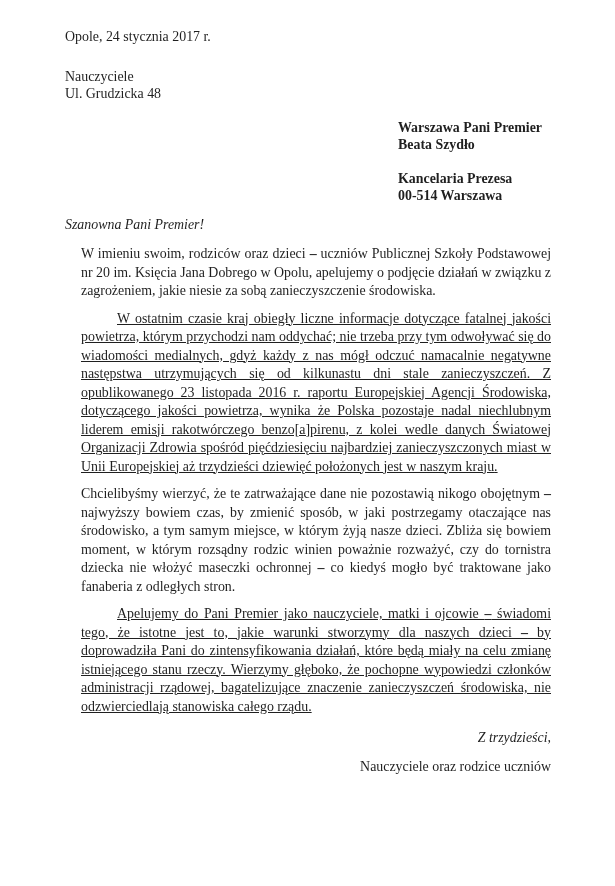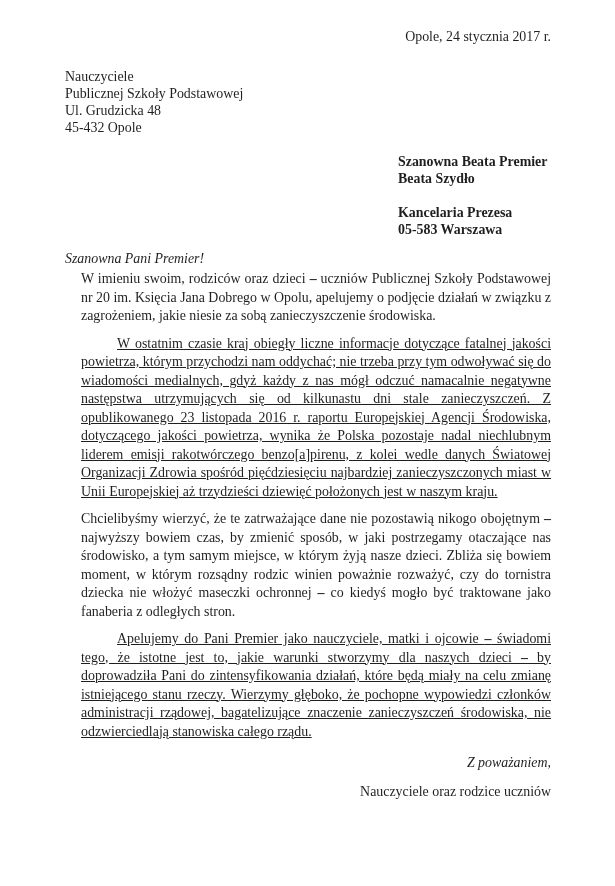--- a/index.html
+++ b/index.html
@@ -19,40 +19,39 @@
     height: 886px;
     background: var(--page-bg, #ffffff);
     color: var(--text-color, #1f1f1f);
     font-family: "Liberation Serif", "DejaVu Serif", serif;
     font-size: 13.9px;
     line-height: 18.5px;
     box-sizing: border-box;
     padding: 28px 64px 0 65px;
   }
   .date-line {
-    text-align: right;
     margin-bottom: 21px;
     white-space: nowrap;
   }
   .sender-block {
     line-height: 17px;
     margin-bottom: 17px;
   }
   .recipient-block {
     margin-left: 333px;
     font-weight: bold;
     line-height: 17px;
   }
   .recipient-gap {
     height: 17px;
   }
   .salutation {
     font-style: italic;
     margin-top: 12px;
-    margin-bottom: 2px;
+    margin-bottom: 11px;
   }
   .body-text p {
     margin: 0 0 9px 16px;
     text-align: justify;
   }
   .body-text p.ind {
     text-indent: 36px;
     text-decoration: underline;
   }
   .run-bold { font-weight: bold; }
@@ -70,42 +69,40 @@
 </style>
 </head>
 <body>
 
 <div class="page">
 
   <div class="date-line">Opole, 24 stycznia 2017 r.</div>
 
   <div class="sender-block">
     <div>Nauczyciele</div>
-    <div>Publicznej Szkoły Podstawowej</div>
     <div>Ul. Grudzicka 48</div>
-    <div>45-432 Opole</div>
   </div>
 
   <div class="recipient-block">
-    <div>Szanowna Beata Premier</div>
+    <div>Warszawa Pani Premier</div>
     <div>Beata Szydło</div>
     <div class="recipient-gap"></div>
     <div>Kancelaria Prezesa</div>
-    <div>05-583 Warszawa</div>
+    <div>00-514 Warszawa</div>
   </div>
 
   <div class="salutation">Szanowna Pani Premier!</div>
 
   <div class="body-text">
     <p><span>W imieniu swoim, rodziców oraz dzieci </span><span class="run-bold">–</span><span> uczniów Publicznej Szkoły Podstawowej nr 20 im. Księcia Jana Dobrego w Opolu, apelujemy o podjęcie działań w związku z zagrożeniem, jakie niesie za sobą zanieczyszczenie środowiska.</span></p>
     <p class="ind"><span>W ostatnim czasie kraj obiegły liczne informacje dotyczące fatalnej jakości powietrza, którym przychodzi nam oddychać; nie trzeba przy tym odwoływać się do wiadomości medialnych, gdyż każdy z nas mógł odczuć namacalnie negatywne następstwa utrzymujących się od kilkunastu dni stale zanieczyszczeń. Z opublikowanego 23 listopada 2016 r. raportu Europejskiej Agencji Środowiska, dotyczącego jakości powietrza, wynika że Polska pozostaje nadal niechlubnym liderem emisji rakotwórczego benzo[a]pirenu, </span><span class="run-underline">z kolei wedle danych Światowej Organizacji Zdrowia spośród pięćdziesięciu najbardziej zanieczyszczonych miast w Unii Europejskiej aż trzydzieści dziewięć położonych jest w naszym kraju</span><span>.</span></p>
     <p><span>Chcielibyśmy wierzyć, że te zatrważające dane nie pozostawią nikogo obojętnym </span><span class="run-bold">–</span><span> najwyższy bowiem czas, by zmienić sposób, w jaki postrzegamy otaczające nas środowisko, a tym samym miejsce, w którym żyją nasze dzieci. Zbliża się bowiem moment, w którym rozsądny rodzic winien poważnie rozważyć, czy do tornistra dziecka nie włożyć maseczki ochronnej </span><span class="run-bold">–</span><span> co kiedyś mogło być traktowane jako fanaberia z odległych stron.</span></p>
     <p class="ind"><span>Apelujemy do Pani Premier jako nauczyciele, matki i ojcowie </span><span class="run-bold">–</span><span> świadomi tego, że istotne jest to, jakie warunki stworzymy dla naszych dzieci </span><span class="run-bold">–</span><span> by doprowadziła Pani do zintensyfikowania działań, które będą miały na celu zmianę istniejącego stanu rzeczy. Wierzymy głęboko, że pochopne wypowiedzi członków administracji rządowej, bagatelizujące znaczenie zanieczyszczeń środowiska, nie odzwierciedlają stanowiska całego rządu.</span></p>
   </div>
 
-  <div class="closing-line">Z poważaniem,</div>
+  <div class="closing-line">Z trzydzieści,</div>
 
   <div class="signature-block">
     <div>Nauczyciele oraz rodzice uczniów</div>
 
   </div>
 
 </div>
 
 </body></html>

